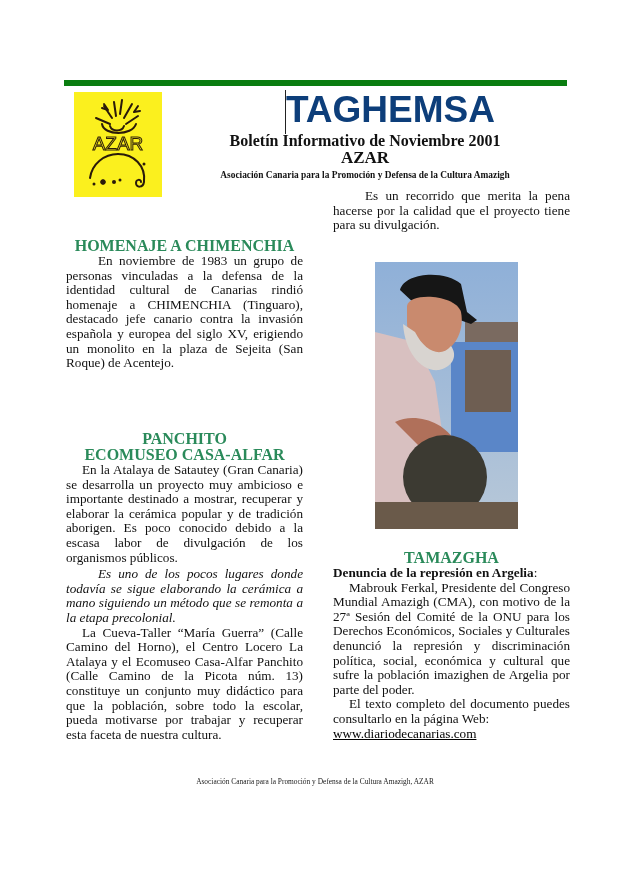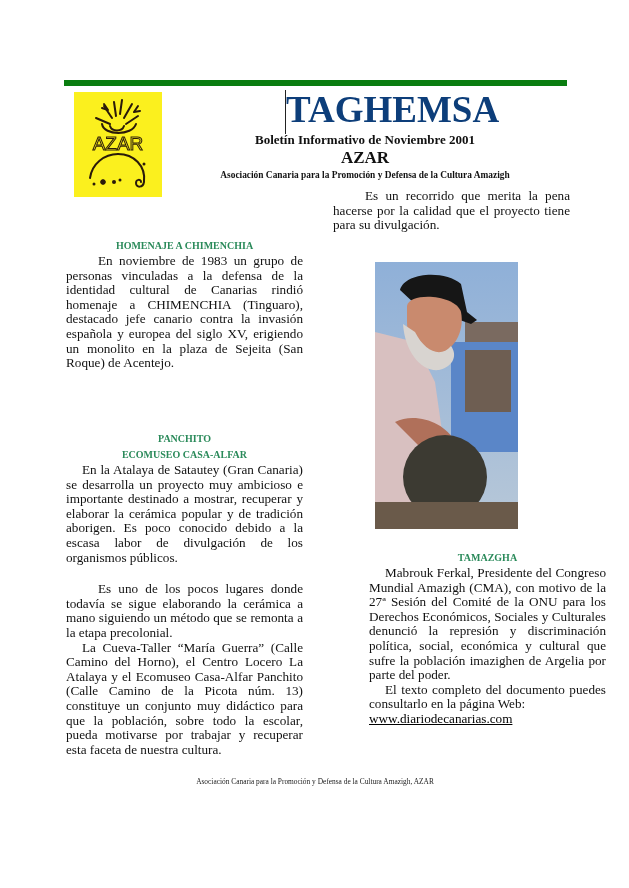--- a/index.html
+++ b/index.html
@@ -8,36 +8,36 @@
       font-family: "Liberation Serif", "DejaVu Serif", serif; color: #111;
     }
     .green-rule { position: absolute; left: 64px; top: 80px; width: 503px; height: 6px; background: #0a7d10; }
     .logo {
       position: absolute; left: 74px; top: 92px; width: 88px; height: 105px; background: #fbf01e;
     }
     .logo svg { width: 100%; height: 100%; display: block; }
     .cursor-bar { position: absolute; left: 285px; top: 90px; width: 1px; height: 44px; background: #222; }
     .masthead-title {
       position: absolute; left: 286px; top: 88px; width: 200px;
-      font-family: Liberation Serif, serif; font-weight: bold;
+      font-family: Liberation Sans, sans-serif; font-weight: bold;
       font-size: 37px; color: #0d3e7a; letter-spacing: 0px; line-height: 44px;
     }
     .masthead-sub {
       position: absolute; left: 200px; width: 330px; text-align: center; font-weight: bold; color: #111;
     }
-    .sub1 { top: 132px; font-size: 13px; }
+    .sub1 { top: 132px; font-size: 16px; }
     .sub2 { top: 148px; font-size: 17px; }
     .sub3 { top: 170px; font-size: 9.4px; left: 180px; width: 370px; }
 
     .col { position: absolute; font-size: 13.2px; line-height: 14.6px; text-align: justify; }
     .col p { margin: 0; }
     .left-col { left: 66px; width: 237px; }
     .right-col { left: 333px; width: 237px; }
     .heading {
-      color: #2a8a5a; font-weight: bold; font-size: 10px; line-height: 16px; text-align: center; margin: 0;
+      color: #2a8a5a; font-weight: bold; font-size: 16px; line-height: 16px; text-align: center; margin: 0;
     }
     .indent1 { text-indent: 32px; }
     .indent2 { text-indent: 16px; font-family: Liberation Serif, serif; }
     .b { font-weight: bold; }
     a.weblink { color: #000000; text-decoration: underline; }
 
     .photo {
       position: absolute; left: 375px; top: 262px; width: 143px; height: 267px; overflow: hidden; background: #8fa8c8;
     }
     .photo svg { width: 100%; height: 100%; display: block; }
@@ -81,21 +81,21 @@
 
 <div class="col left-col" style="top:238px;">
   <p class="heading">HOMENAJE A CHIMENCHIA</p>
   <p class="indent1">En noviembre de 1983 un grupo de personas vinculadas a la defensa de la identidad cultural de Canarias rindió homenaje a CHIMENCHIA (Tinguaro), destacado jefe canario contra la invasión española y europea del siglo XV, erigiendo un monolito en la plaza de Sejeita (San Roque) de Acentejo.</p>
 </div>
 
 <div class="col left-col" style="top:431px;">
   <p class="heading">PANCHITO</p>
   <p class="heading">ECOMUSEO CASA-ALFAR</p>
   <p class="indent2">En la Atalaya de Satautey (Gran Canaria) se desarrolla un proyecto muy ambicioso e importante destinado a mostrar, recuperar y elaborar la cerámica popular y de tradición aborigen. Es poco conocido debido a la escasa labor de divulgación de los organismos públicos.</p>
-  <p class="indent1" style="margin-top:17px;">Es uno de los pocos lugares donde todavía se sigue elaborando la cerámica a mano siguiendo un método que se remonta a la etapa precolonial.</p>
+  <p class="indent1" style="margin-top:2px;font-style:italic;">Es uno de los pocos lugares donde todavía se sigue elaborando la cerámica a mano siguiendo un método que se remonta a la etapa precolonial.</p>
   <p class="indent2">La Cueva-Taller “María Guerra” (Calle Camino del Horno), el Centro Locero La Atalaya y el Ecomuseo Casa-Alfar Panchito (Calle Camino de la Picota núm. 13) constituye un conjunto muy didáctico para que la población, sobre todo la escolar, pueda motivarse por trabajar y recuperar esta faceta de nuestra cultura.</p>
 </div>
 
 <div class="col right-col" style="top:189px;">
   <p class="indent1">Es un recorrido que merita la pena hacerse por la calidad que el proyecto tiene para su divulgación.</p>
 </div>
 
 <div class="photo">
   <svg viewBox="0 0 143 267" preserveAspectRatio="none">
     <defs>
@@ -111,22 +111,23 @@
     <path d="M0 70 L40 80 L60 120 L70 190 L60 267 L0 267 Z" fill="#d8c0c0"></path>
     <path d="M25 28 C30 10 70 8 86 22 L92 50 L102 58 L96 62 L40 42 Z" fill="#161616"></path>
     <path d="M32 44 C34 30 80 32 86 50 C90 70 78 90 62 92 C44 94 32 78 32 60 Z" fill="#c98a6e"></path>
     <path d="M28 62 C30 90 46 110 64 108 C80 104 82 92 76 84 C66 96 50 90 40 70 Z" fill="#d8d4d0"></path>
     <path d="M20 160 C40 150 70 160 80 180 L50 190 Z" fill="#b0705a"></path>
     <ellipse cx="70" cy="215" rx="42" ry="42" fill="#3c3a32"></ellipse>
     <rect x="0" y="240" width="143" height="27" fill="#6a5a4a"></rect>
   </svg>
 </div>
 
-<div class="col right-col" style="top:550px;margin-left:36px;">
+<div class="col right-col" style="top:550px;">
   <p class="heading">TAMAZGHA</p>
+  <p style="text-align:left;"><span class="b">Denuncia de la represión en Argelia</span><span>:</span></p>
   <p class="indent2">Mabrouk Ferkal, Presidente del Congreso Mundial Amazigh (CMA), con motivo de la 27ª Sesión del Comité de la ONU para los Derechos Económicos, Sociales y Culturales denunció la represión y discriminación política, social, económica y cultural que sufre la población imazighen de Argelia por parte del poder.</p>
   <p class="indent2">El texto completo del documento puedes consultarlo en la página Web:</p>
   <p style="text-align:left;"><a class="weblink">www.diariodecanarias.com</a></p>
 </div>
 
 <div class="footer">
   <div>Asociación Canaria para la Promoción y Defensa de la Cultura Amazigh, AZAR</div>
 </div>
 
 </body></html>

